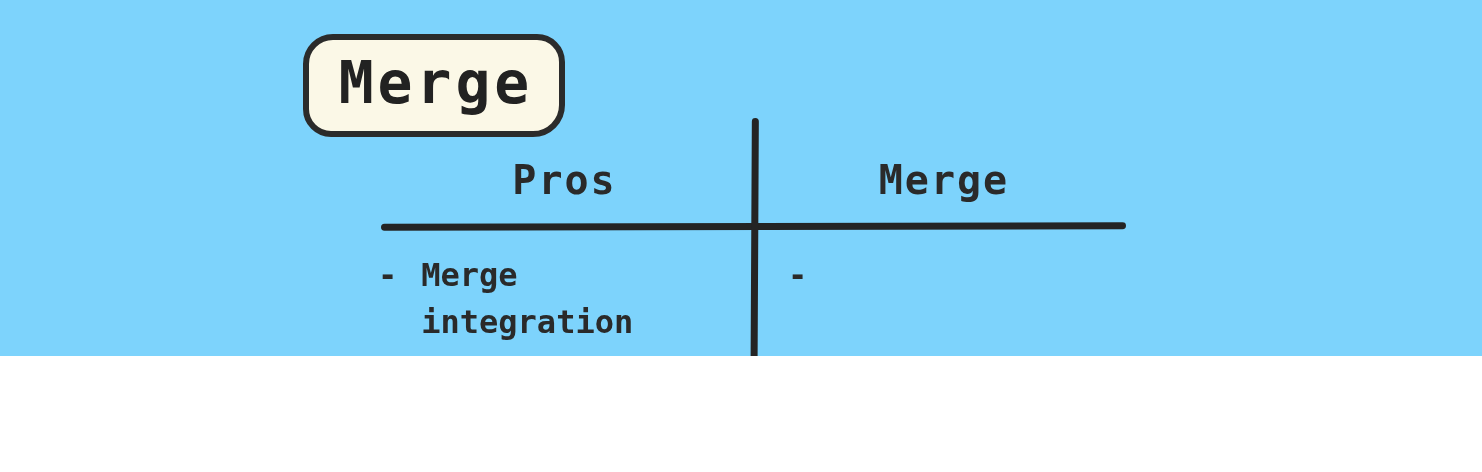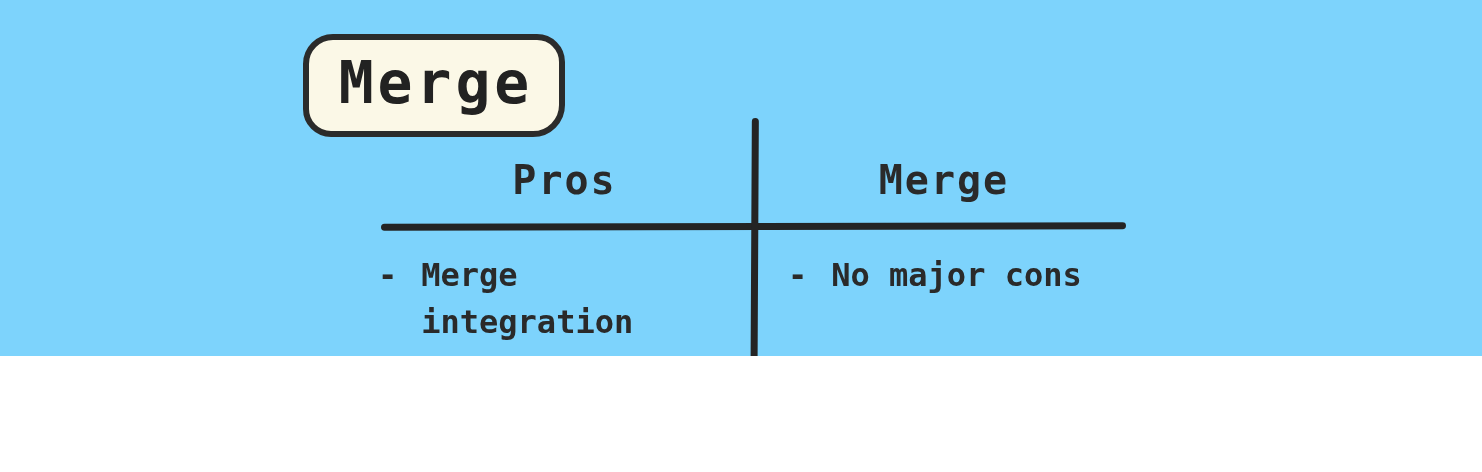--- a/index.html
+++ b/index.html
@@ -124,17 +124,16 @@
 coverage</span>
     </div>
     <div class="list-item">
       <span class="dash">-</span>
     </div>
   </div>
 
   <div class="col-list cons">
     <div class="list-item">
       <span class="dash">-</span>
-      <span class="item-text">No major cons</span>
     </div>
   </div>
 
 </div>
 
 </body></html>

